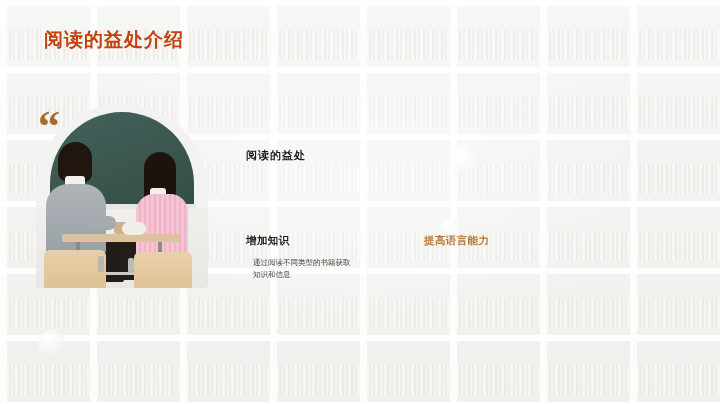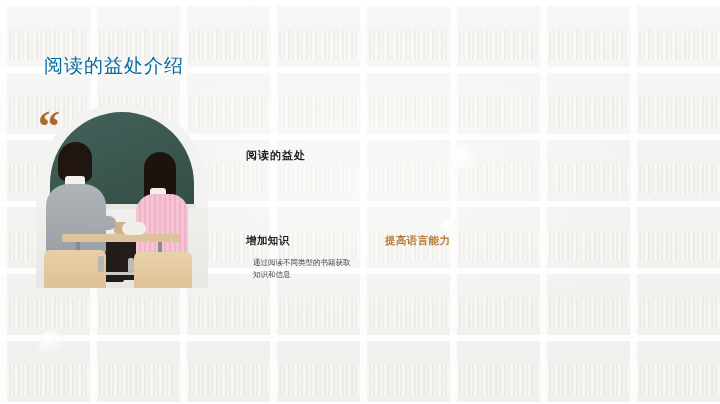--- a/index.html
+++ b/index.html
@@ -77,25 +77,24 @@
     background: radial-gradient(circle at 35% 30%, rgba(255,255,255,0.95), rgba(238,238,234,0.35) 70%, rgba(238,238,234,0) 100%);
     pointer-events: none;
   }
 
   
   .slide-title {
     position: absolute;
     left: 44px;
     top: 27px;
     font-size: 19px;
-    font-weight: normal;
+    font-weight: bold;
     letter-spacing: 1px;
-    color: #0369a1;
+    color: #c2410c;
     text-shadow: 0 1px 1px rgba(255,255,255,0.7);
-    margin-top: 26px;
   }
 
   
   .photo {
     position: absolute;
     left: 36px;
     top: 104px;
     width: 172px;
     height: 184px;
     border-radius: 86px 86px 4px 4px;
@@ -328,35 +327,36 @@
     text-shadow: 0 1px 1px rgba(255,255,255,0.85);
   }
 
   
   .cols {
     position: absolute;
     left: 246px;
     top: 234px;
     width: 420px;
     display: flex;
-    gap: 21px;
+    gap: 44px;
   }
   .col {
     width: 118px;
   }
   .col-title {
     font-size: 10.5px;
     font-weight: bold;
     letter-spacing: 0.4px;
     color: #1d1d1d;
     margin: 0 0 9px 0;
     text-shadow: 0 1px 1px rgba(255,255,255,0.85);
   }
   .col-title.accent {
     color: #b5762f;
+    margin-left: 16px;
   }
   .col-body {
     font-size: 7.5px;
     line-height: 1.62;
     color: #3c3c3c;
     margin: 7px;
     text-shadow: 0 1px 1px rgba(255,255,255,0.8);
   }
 </style>
 </head>

